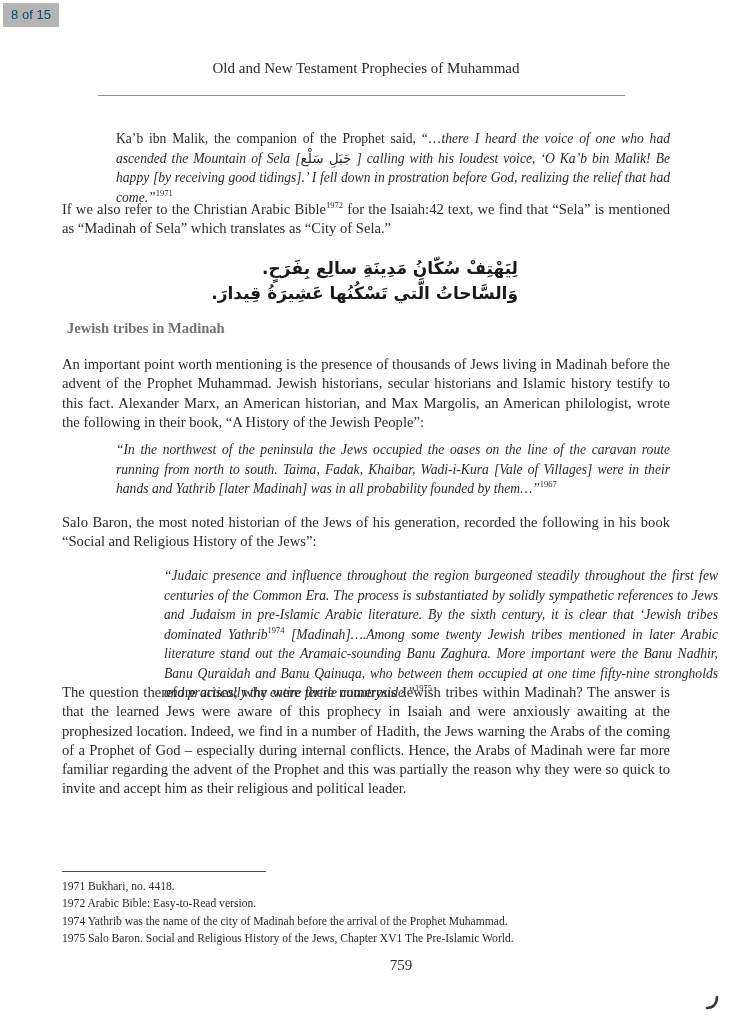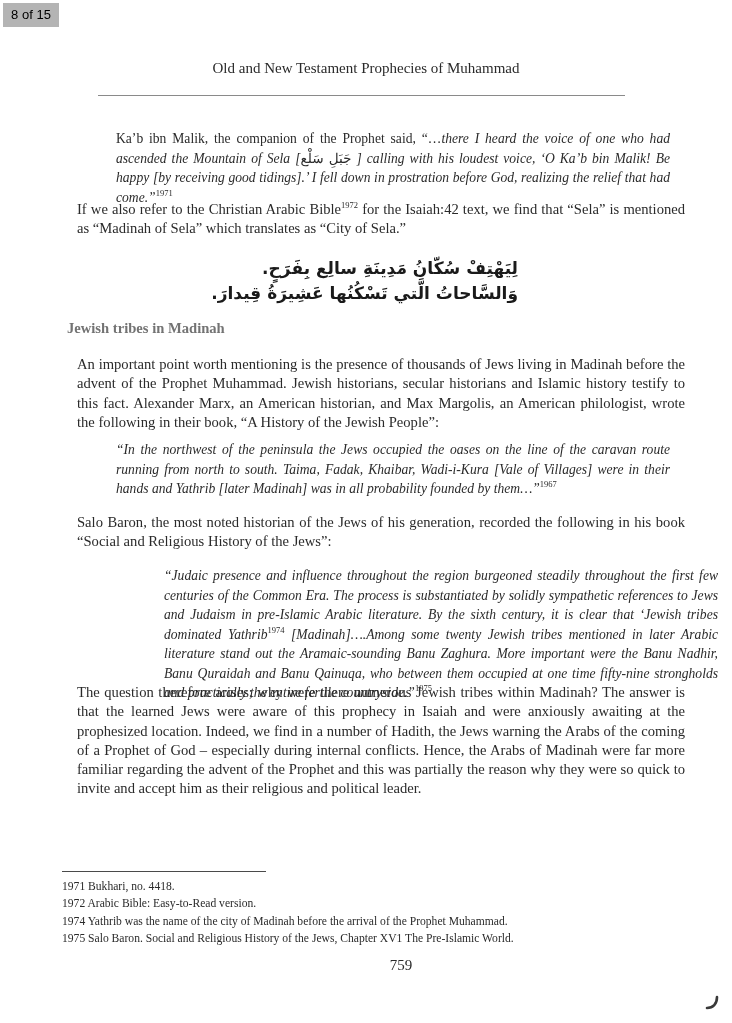--- a/index.html
+++ b/index.html
@@ -15,21 +15,21 @@
       font-family: "Liberation Serif", "DejaVu Serif", serif;
       color: #2a2a2a;
     }
     .page-badge {
       position: absolute;
       left: 3px;
       top: 3px;
       width: 56px;
       height: 24px;
       background: #b4b4b4;
-      color: #000000;
+      color: #0c4a6e;
       font-family: "Liberation Sans", "DejaVu Sans", sans-serif;
       font-size: 13px;
       line-height: 24px;
       text-align: center;
     }
     .running-header {
       position: absolute;
       left: 0;
       width: 732px;
       top: 60px;
@@ -45,21 +45,21 @@
       height: 0;
       border-top: 1.3px solid #8a8a8a;
     }
     .block {
       position: absolute;
       font-size: 14.6px;
       line-height: 19.3px;
       text-align: justify;
     }
     .body-p {
-      left: 77px;
+      left: 62px;
       width: 608px;
     }
     .quote {
       left: 116px;
       width: 554px;
       font-style: italic;
       font-size: 13.6px;
       line-height: 19.5px;
     }
     .quote .upright { font-style: normal; }

